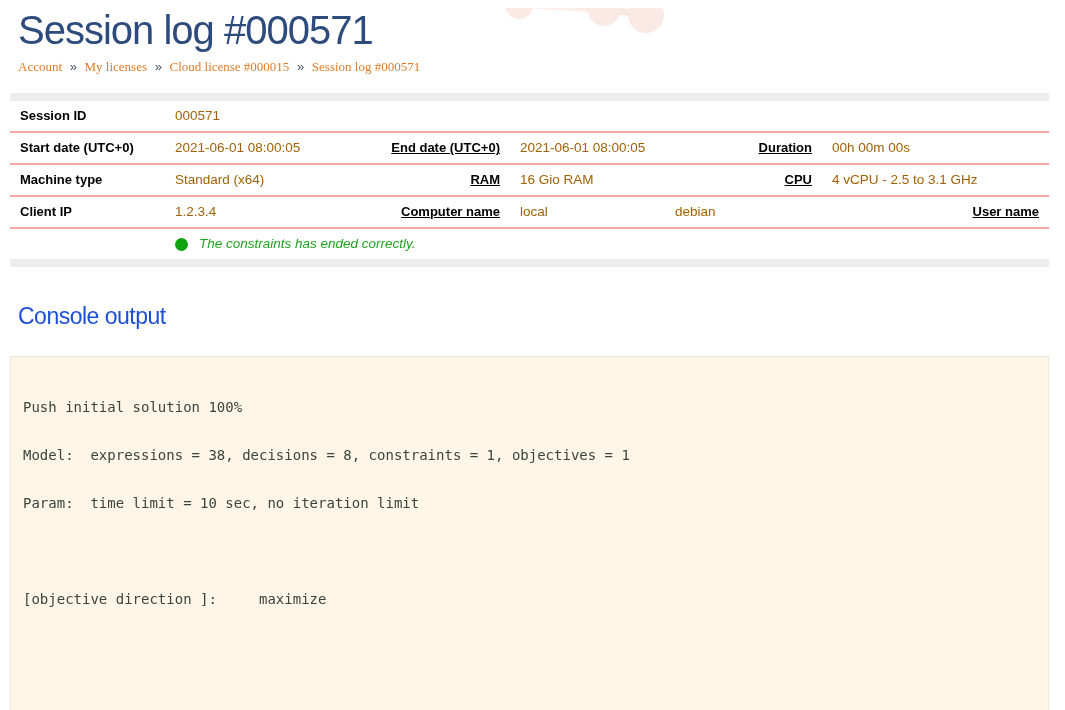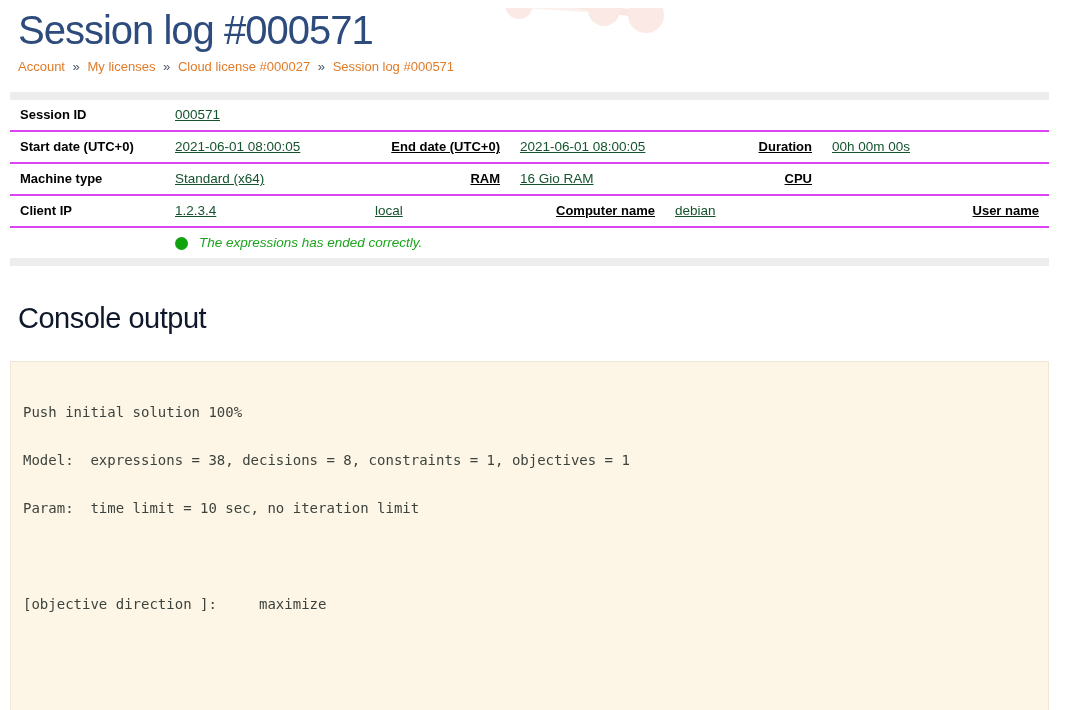--- a/index.html
+++ b/index.html
@@ -6,42 +6,42 @@
   html, body { width: 1065px; height: 710px; overflow: hidden; background: #ffffff;
     font-family: "Liberation Sans", sans-serif; }
   .page { position: relative; width: 1065px; height: 710px; }
 
   
   .deco { position: absolute; left: 498px; top: 0; width: 210px; height: 32px; z-index: 0; }
 
   h1.title { position: relative; z-index: 1; margin: 8px 0 6px 18px;
     font-size: 40px; font-weight: 300; letter-spacing: -1px; color: #2d4b7c; }
   nav.crumbs { margin: 0 0 0 18px; font-size: 13px; color: #4a5568; }
-  nav.crumbs a { color: #e07b28; text-decoration: none; cursor: pointer; }
+  nav.crumbs a { color: #e07b28; text-decoration: none; cursor: pointer; font-family: Liberation Serif, serif; }
   nav.crumbs .sep { color: #4a5568; margin: 0 4px; }
 
   
   .info-table { margin: 18px 10px 0 10px; width: 1039px; font-size: 13.5px; }
   .bar { height: 8px; background: #ededed; }
   .trow { display: grid; grid-template-columns: 155px 200px 145px 155px 157px 1fr;
     align-items: center; min-height: 30px; line-height: 30px; }
-  .trow + .trow { border-top: 2px solid #d946ef; }
+  .trow + .trow { border-top: 2px solid #fca5a5; }
   .cell { padding: 0 10px; white-space: nowrap; overflow: hidden; }
   .lbl { font-weight: bold; color: #000000; font-size: 13px; }
   .lbl.r { text-align: right; text-decoration: underline; }
-  .val { color: #14532d; text-decoration: underline; }
+  .val { color: #a16207; }
   .span5 { grid-column: 2 / 7; }
   .span3 { grid-column: 4 / 7; }
   .status-val { display: flex; align-items: center; }
   .dot { display: inline-block; width: 13px; height: 13px; border-radius: 50%;
     background: #10a310; margin-right: 11px; flex: 0 0 auto; }
   .status-text { color: #1da41d; font-style: italic; }
 
-  h2.subtitle { margin: 36px 0 0 18px; font-size: 29px; font-weight: 300;
-    letter-spacing: -0.5px; color: #0f172a; }
+  h2.subtitle { margin: 36px 0 0 18px; font-size: 23px; font-weight: 300;
+    letter-spacing: -0.5px; color: #1d4ed8; }
 
   
   .console { margin: 26px 10px 0 10px; width: 1039px; background: #fdf6e7;
     border: 1px solid #efe8d6; padding: 10px 12px 8px 12px;
     font-family: "DejaVu Sans Mono", monospace; font-size: 14px; line-height: 16px;
     color: #3c423c; white-space: pre; }
   .cline { min-height: 16px; }
   .u { }
 </style>
 </head>
@@ -57,21 +57,21 @@
     <circle cx="148" cy="7" r="18" fill="#fbe9e6"></circle>
   </svg>
 
   <h1 class="title">Session log #000571</h1>
 
   <nav class="crumbs">
     <a>Account</a>
     <span class="sep">»</span>
     <a>My licenses</a>
     <span class="sep">»</span>
-    <a>Cloud license #000027</a>
+    <a>Cloud license #000015</a>
     <span class="sep">»</span>
     <a>Session log #000571</a>
   </nav>
 
   <div class="info-table">
     <div class="bar"></div>
 
     <div class="trow">
       <div class="cell lbl">Session ID</div>
       <div class="cell val span5">000571</div>
@@ -86,35 +86,36 @@
       <div class="cell val">00h 00m 00s</div>
     </div>
 
 
     <div class="trow">
       <div class="cell lbl">Machine type</div>
       <div class="cell val">Standard (x64)</div>
       <div class="cell lbl r">RAM</div>
       <div class="cell val">16 Gio RAM</div>
       <div class="cell lbl r">CPU</div>
+      <div class="cell val">4 vCPU - 2.5 to 3.1 GHz</div>
     </div>
 
     <div class="trow">
       <div class="cell lbl">Client IP</div>
       <div class="cell val">1.2.3.4</div>
+      <div class="cell lbl r">Computer name</div>
       <div class="cell val">local</div>
-      <div class="cell lbl r">Computer name</div>
       <div class="cell val">debian</div>
       <div class="cell lbl r">User name</div>
     </div>
 
     <div class="trow">
       <div class="cell span5 status-val">
         <span class="dot"></span>
-        <span class="status-text">The expressions has ended correctly.</span>
+        <span class="status-text">The constraints has ended correctly.</span>
       </div>
     </div>
 
     <div class="bar"></div>
   </div>
 
   <h2 class="subtitle">Console output</h2>
 
   <div class="console">
     <div class="cline">Push initial solution 100%</div>

